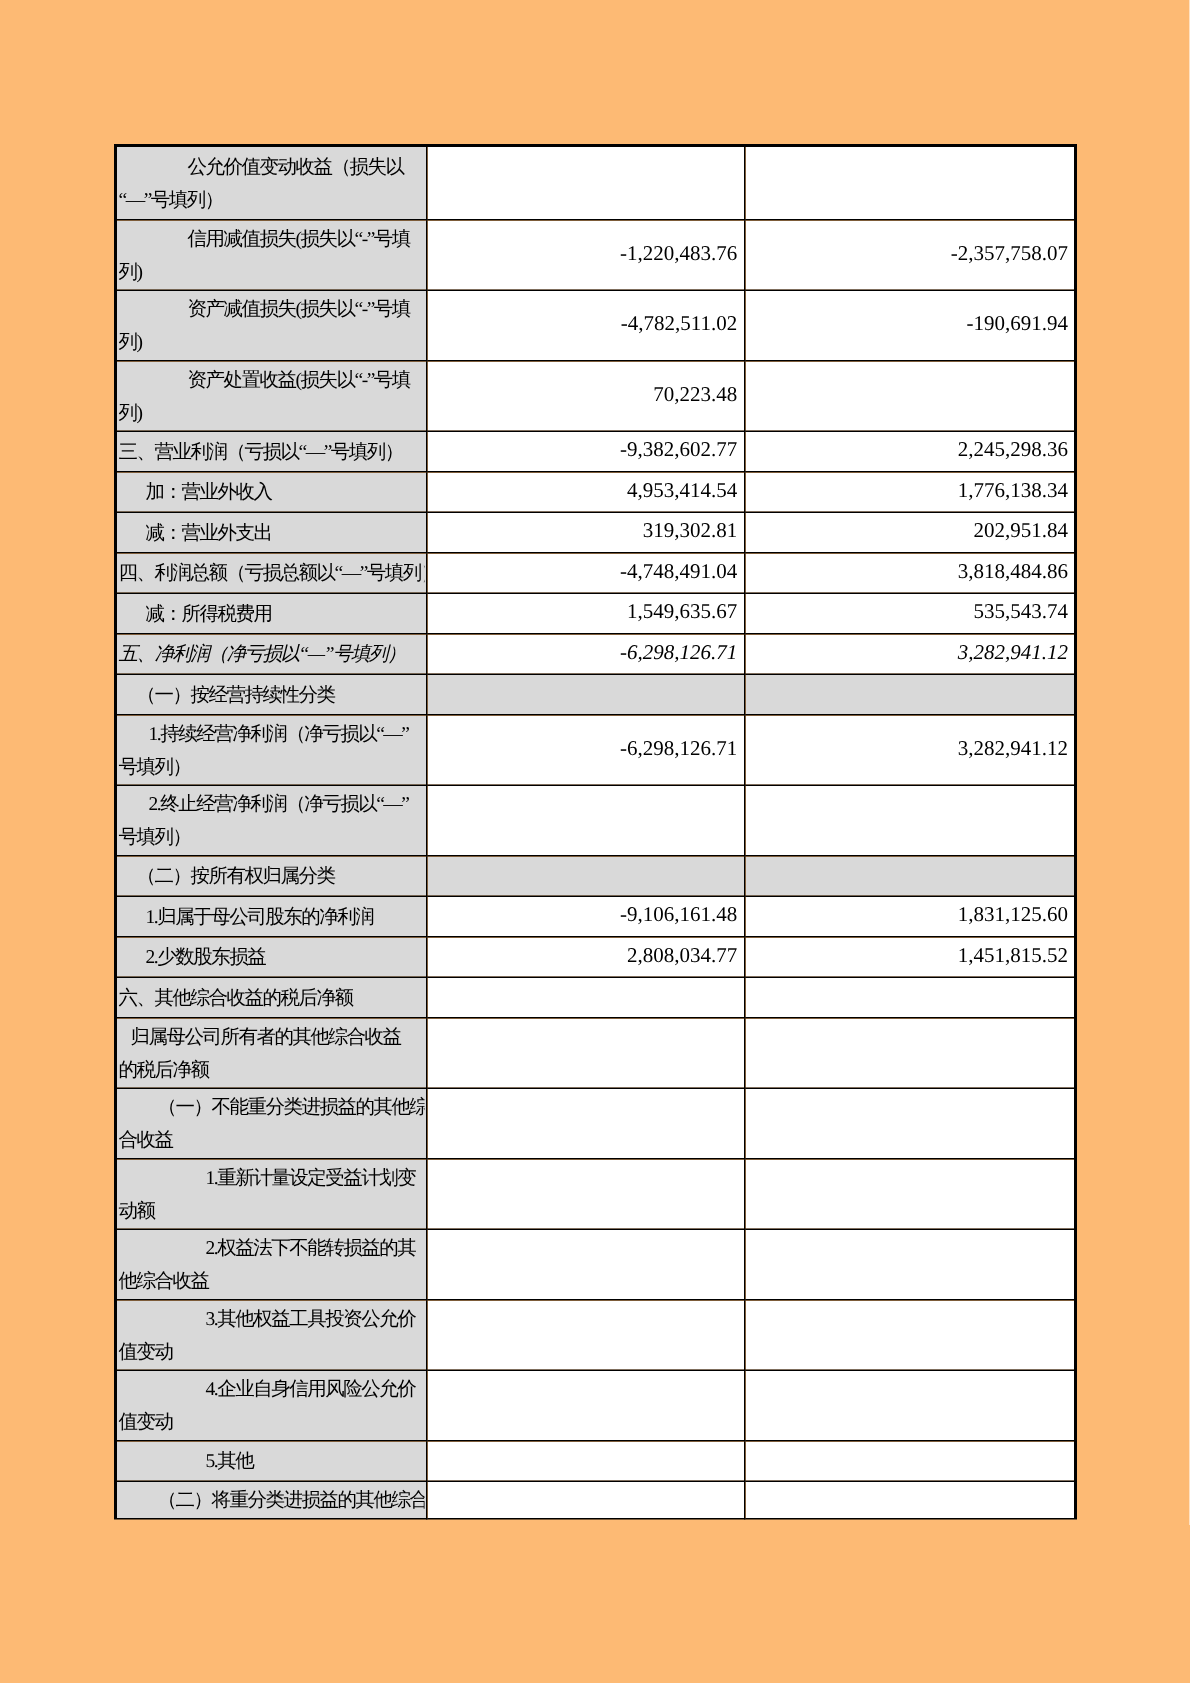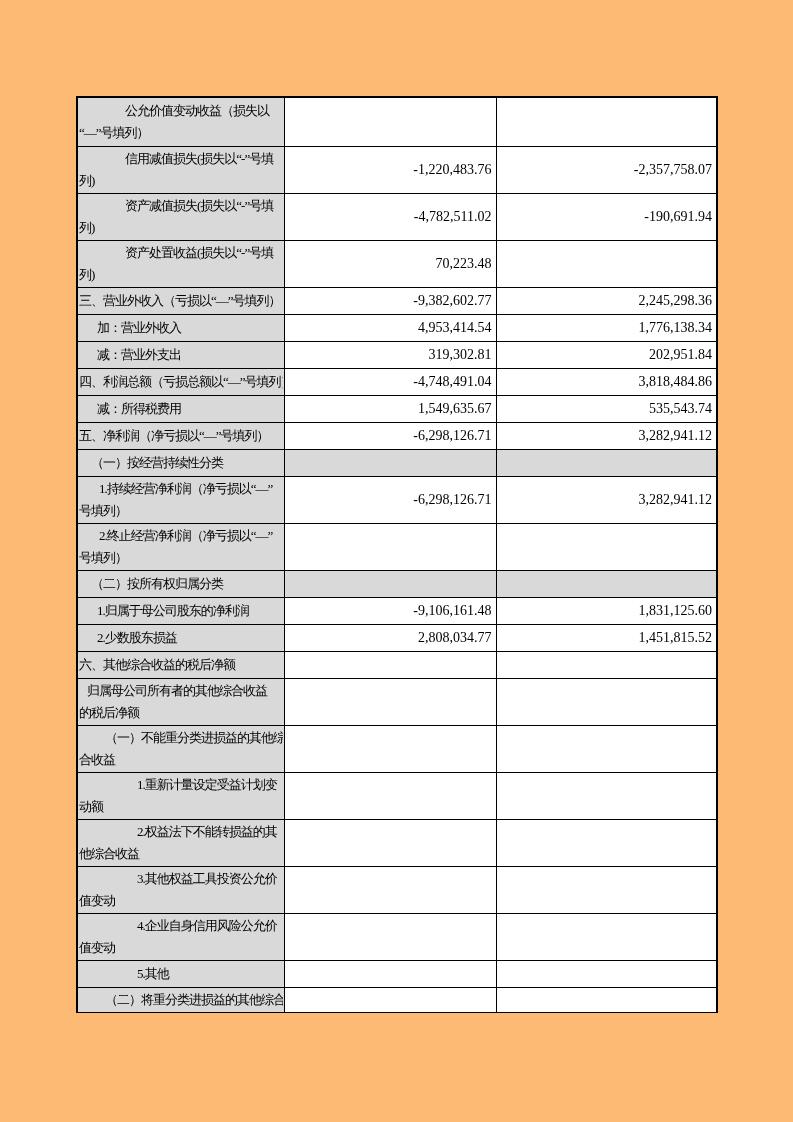--- a/index.html
+++ b/index.html
@@ -87,21 +87,21 @@
         <tr style="height: 47px;">
           <td class="lbl">
             <div class="line" style="text-indent: 46px;">资产处置收益(损失以“-”号填</div>
             <div class="line">列)</div>
           </td>
           <td class="num">70,223.48</td>
           <td class="num"></td>
         </tr>
         <tr style="height: 27px;">
           <td class="lbl">
-            <div class="line" style="text-indent: 0px;">三、营业外收入（亏损以“—”号填列）</div>
+            <div class="line" style="text-indent: 0px;">三、营业利润（亏损以“—”号填列）</div>
           </td>
           <td class="num">-9,382,602.77</td>
           <td class="num">2,245,298.36</td>
         </tr>
         <tr style="height: 27px;">
           <td class="lbl">
             <div class="line" style="text-indent: 18px;">加：营业外收入</div>
           </td>
           <td class="num">4,953,414.54</td>
           <td class="num">1,776,138.34</td>
@@ -120,21 +120,21 @@
           <td class="num">-4,748,491.04</td>
           <td class="num">3,818,484.86</td>
         </tr>
         <tr style="height: 27px;">
           <td class="lbl">
             <div class="line" style="text-indent: 18px;">减：所得税费用</div>
           </td>
           <td class="num">1,549,635.67</td>
           <td class="num">535,543.74</td>
         </tr>
-        <tr style="height: 27px;">
+        <tr style="height: 27px; font-style: italic;">
           <td class="lbl">
             <div class="line" style="text-indent: 0px;">五、净利润（净亏损以“—”号填列）</div>
           </td>
           <td class="num">-6,298,126.71</td>
           <td class="num">3,282,941.12</td>
         </tr>
         <tr class="shade-all" style="height: 27px;">
           <td class="lbl">
             <div class="line" style="text-indent: 12px;">（一）按经营持续性分类</div>
           </td>

